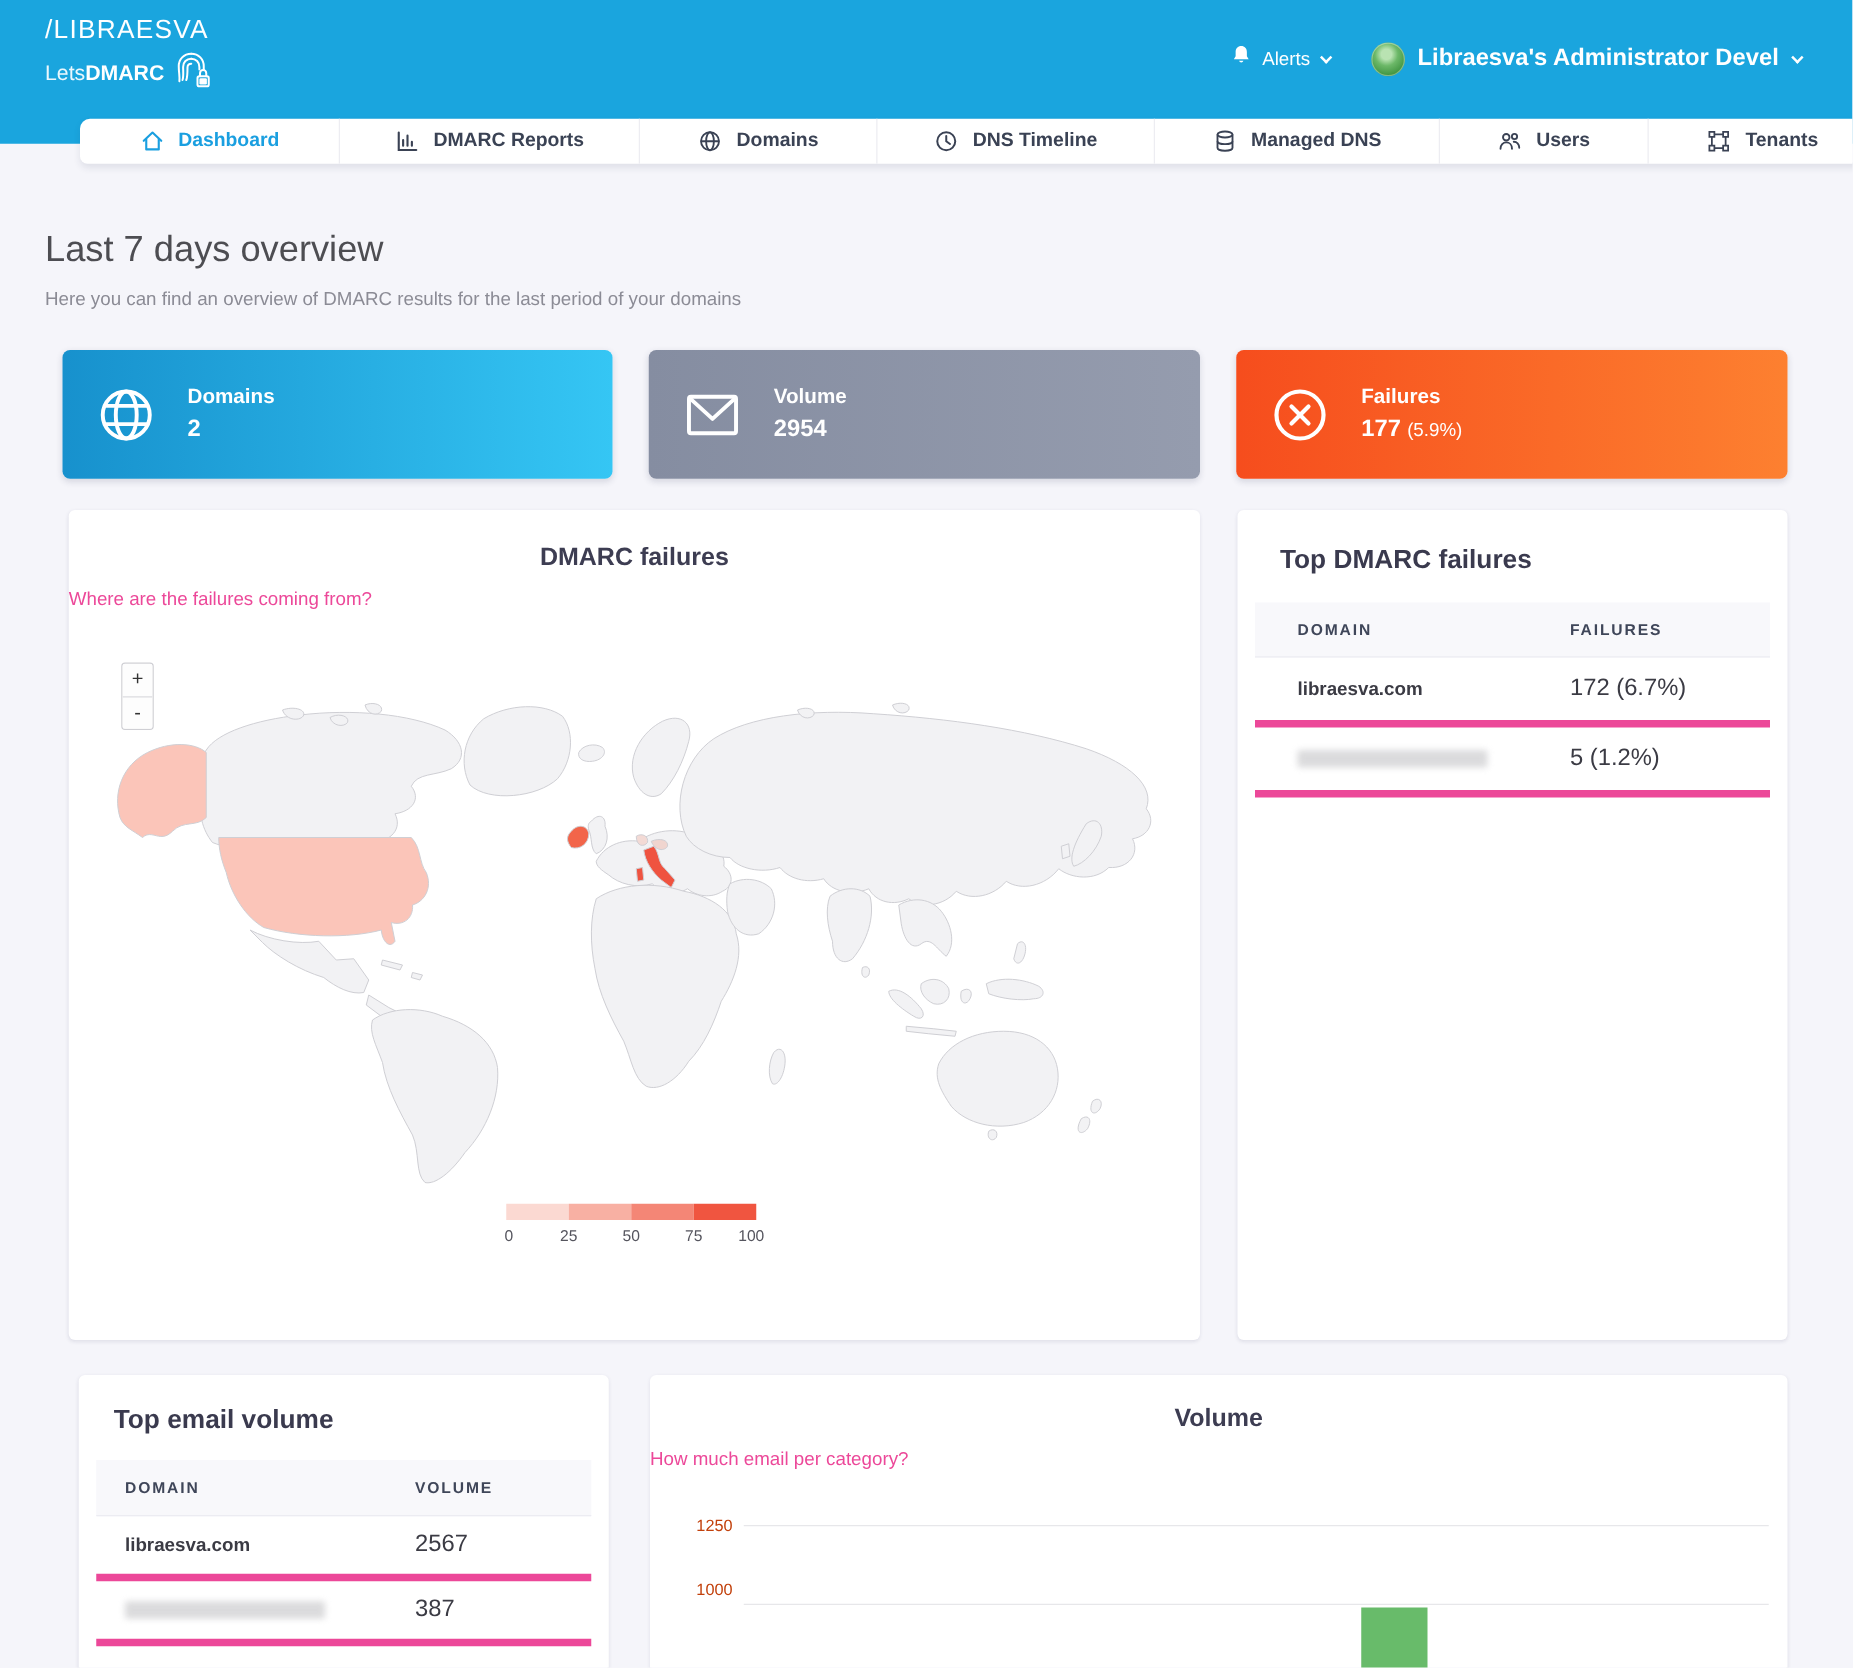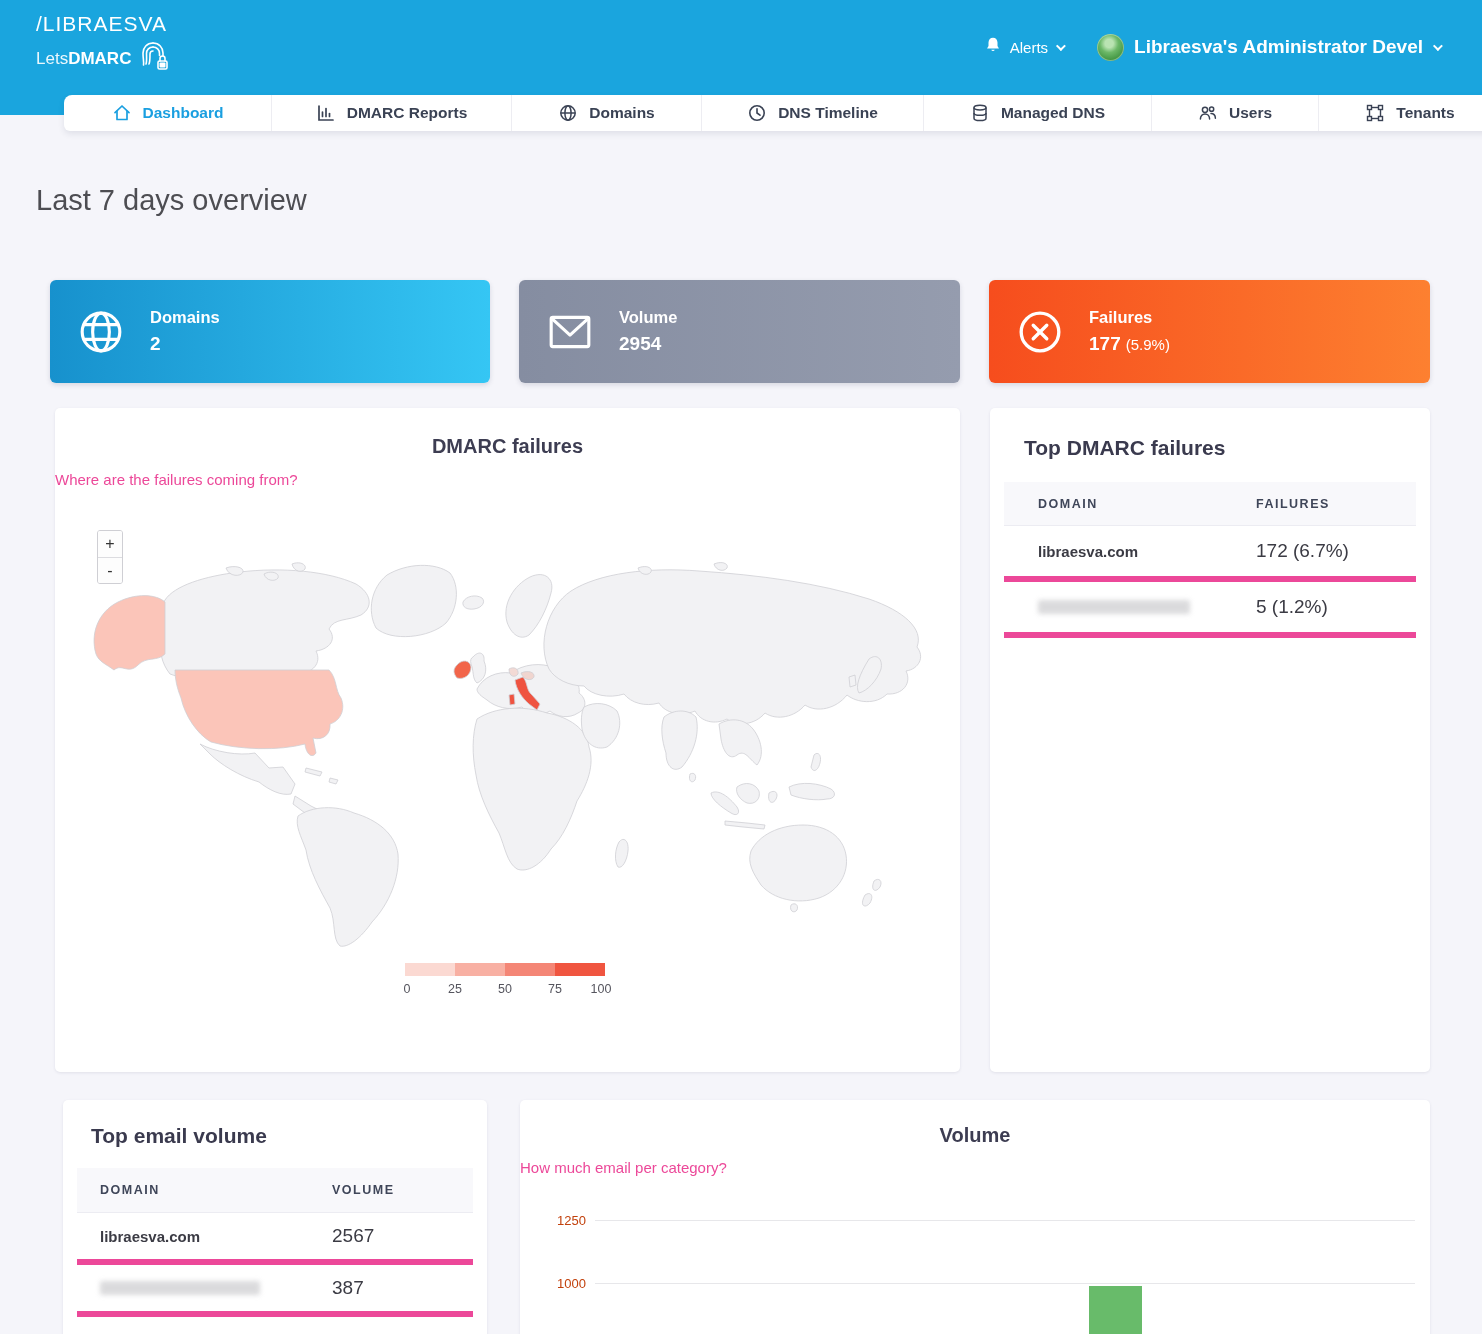--- a/index.html
+++ b/index.html
@@ -215,20 +215,21 @@
           <rect x="13.5" y="2.5" width="4" height="4" fill="#fff"></rect>
           <rect x="2.5" y="13.5" width="4" height="4" fill="#fff"></rect>
           <rect x="13.5" y="13.5" width="4" height="4" fill="#fff"></rect>
         </svg>
       </span>
       <span>Tenants</span>
     </div>
   </nav>
 
   <h1 class="page-title">Last 7 days overview</h1>
+  <p class="page-subtitle">Here you can find an overview of DMARC results for the last period of your domains</p>
 
   <div class="stats-row">
     <div class="stat-card stat-blue">
       <span class="icon-wrap">
         <svg width="46" height="46" viewBox="0 0 44 44" fill="none" stroke="#fff" stroke-width="3">
           <circle cx="22" cy="22" r="18"></circle>
             <ellipse cx="22" cy="22" rx="8" ry="18"></ellipse>
           <path d="M5.5 15 H38.5"></path>
             <path d="M5.5 29 H38.5"></path>
         </svg>
@@ -383,18 +384,18 @@
         <div class="cell-num">387</div>
       </div>
     </div>
   </section>
 
   <section class="card vol-card">
     <div class="card-title-center">Volume</div>
     <div class="card-sub-center">How much email per category?</div>
     <div class="ytick" style="top:113px">1250</div>
     <div class="gridline" style="top:120px"></div>
-    <div class="ytick" style="top:176px">1000</div>
+    <div class="ytick" style="top:164px">1000</div>
     <div class="gridline" style="top:183px"></div>
     <div class="bar" style="left:569px; top:186px; height:144px;"></div>
   </section>
 
 </div>
 
 </body></html>

